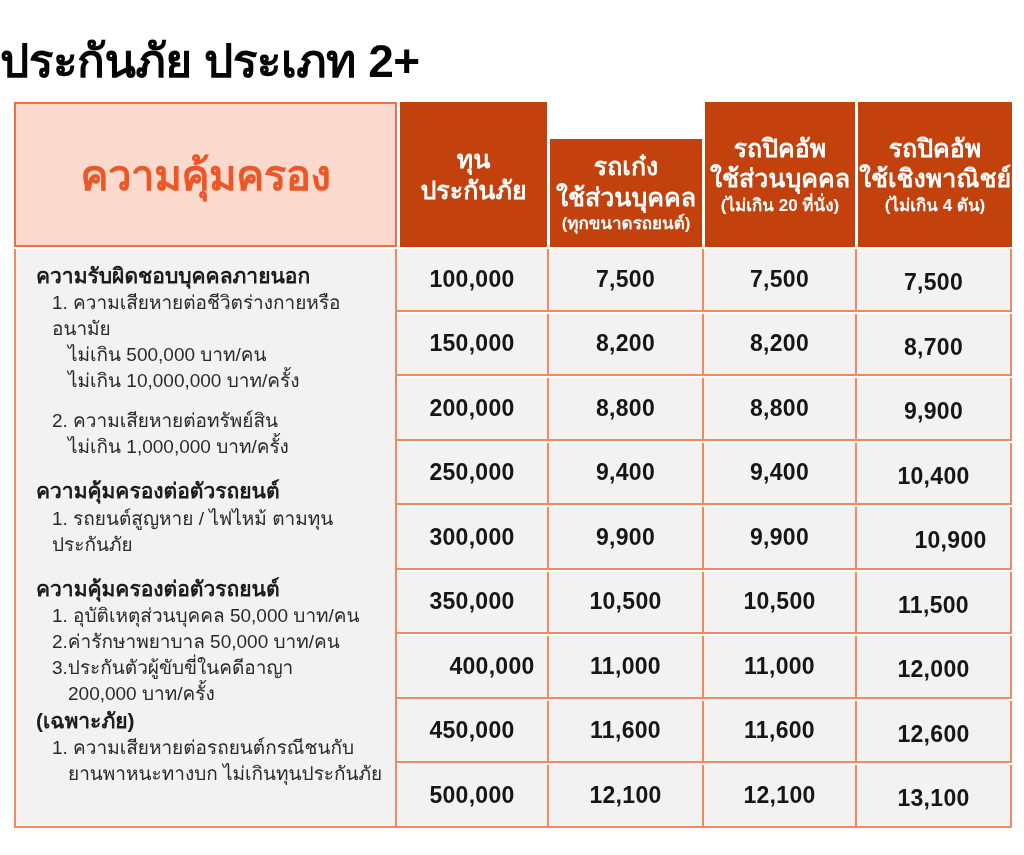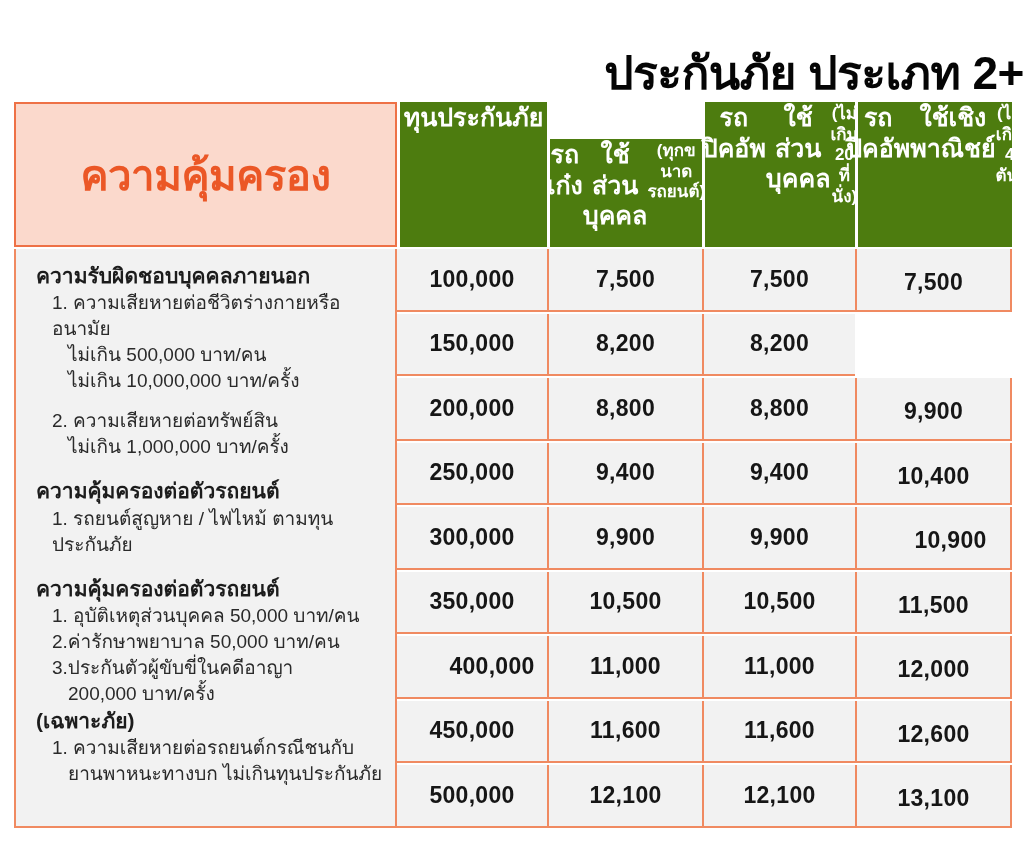--- a/index.html
+++ b/index.html
@@ -1,41 +1,41 @@
 <!DOCTYPE html>
 <html><head>
 <meta charset="utf-8">
 <style>
   * { margin:0; padding:0; box-sizing:border-box; }
   html,body { width:1024px; height:855px; background:#ffffff; overflow:hidden;
               font-family:"Liberation Sans","DejaVu Sans",sans-serif; }
 
   .page-title {
-    padding-top:36px; text-align:right;
+    padding-top:24px; text-align:left;
     font-size:46px; font-weight:800; letter-spacing:-0.5px; color:#050505;
   }
 
   .tbl {
     position:absolute; left:14px; top:102px; width:998px;
     display:grid;
     grid-template-columns:383px 150px 155px 153px 157px;
     grid-template-rows:145px repeat(9,64.5px);
   }
 
   
   .cov-head {
     grid-column:1; grid-row:1;
     background:#FBD9CC; border:2px solid #EE7146;
     display:flex; align-items:center; justify-content:center;
   }
   .cov-head .t { font-size:42px; font-weight:800; color:#EB5726; letter-spacing:-0.5px; }
 
   .oh {
-    background:#4d7c0f; border-left:3px solid #ffffff;
-    display:flex; flex-direction:row; justify-content:center;
+    background:#c2410c; border-left:3px solid #ffffff;
+    display:flex; flex-direction:column; align-items:center; justify-content:center;
     color:#ffffff; text-align:center; line-height:1.22;
   }
   .oh .l1, .oh .l2 { font-size:25px; font-weight:700; }
   .oh .note { font-size:17px; font-weight:700; margin-top:2px; }
 
   
   .cov-body {
     grid-column:1; grid-row:2 / span 9;
     background:#F2F2F2; margin-top:2px;
     border-left:2px solid #F08A61; border-right:2px solid #F08A61; border-bottom:2px solid #F08A61;
@@ -115,20 +115,21 @@
   </div>
 
   <div class="dc" style="grid-column:2;grid-row:2;">100,000</div>
   <div class="dc vline" style="grid-column:3;grid-row:2;">7,500</div>
   <div class="dc vline" style="grid-column:4;grid-row:2;">7,500</div>
   <div class="dc vline rightmost" style="grid-column:5;grid-row:2;">7,500</div>
 
   <div class="dc" style="grid-column:2;grid-row:3;">150,000</div>
   <div class="dc vline" style="grid-column:3;grid-row:3;">8,200</div>
   <div class="dc vline" style="grid-column:4;grid-row:3;">8,200</div>
+  <div class="dc vline rightmost" style="grid-column:5;grid-row:3;">8,700</div>
 
   <div class="dc" style="grid-column:2;grid-row:4;">200,000</div>
   <div class="dc vline" style="grid-column:3;grid-row:4;">8,800</div>
   <div class="dc vline" style="grid-column:4;grid-row:4;">8,800</div>
   <div class="dc vline rightmost" style="grid-column:5;grid-row:4;">9,900</div>
 
   <div class="dc" style="grid-column:2;grid-row:5;">250,000</div>
   <div class="dc vline" style="grid-column:3;grid-row:5;">9,400</div>
   <div class="dc vline" style="grid-column:4;grid-row:5;">9,400</div>
   <div class="dc vline rightmost" style="grid-column:5;grid-row:5;">10,400</div>

